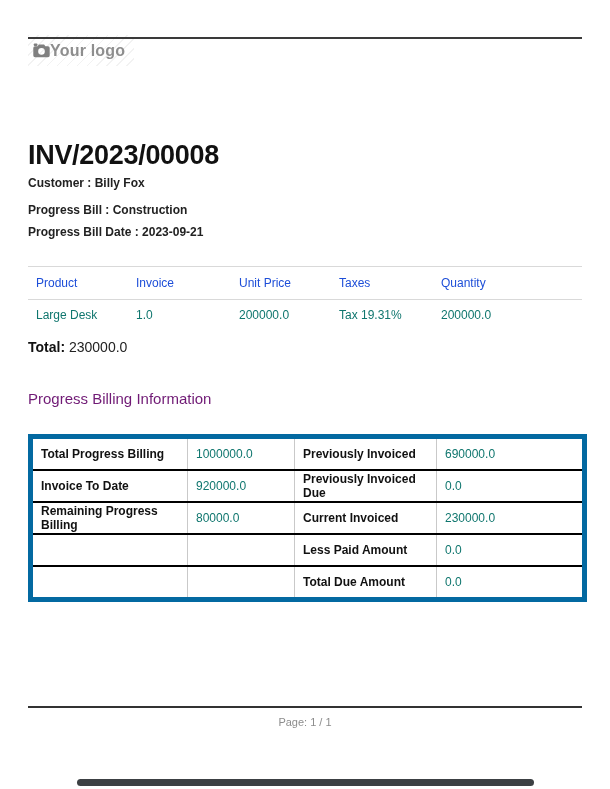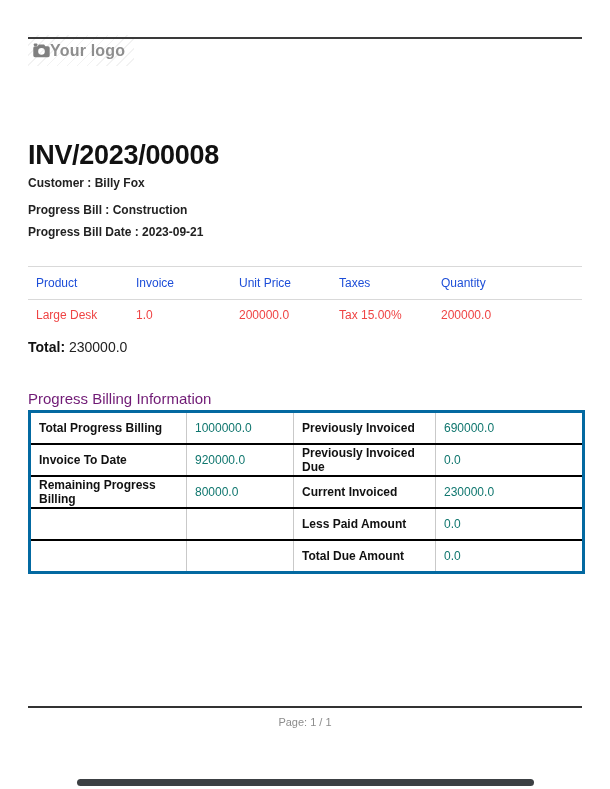--- a/index.html
+++ b/index.html
@@ -20,29 +20,29 @@
   
   .inv-number{position:absolute;left:28px;top:140px;font-size:27px;font-weight:bold;color:#111;letter-spacing:-.3px;}
   .meta-line{position:absolute;left:28px;font-size:12px;font-weight:600;color:#222;}
   .meta-1{top:176px;} .meta-2{top:203px;text-align:center;} .meta-3{top:214px;margin-top:11px;}
   
   .products{position:absolute;left:28px;top:266px;width:554px;border-collapse:collapse;table-layout:fixed;font-size:12px;}
   .products th{
     text-align:left;font-weight:normal;color:#1d4ed8;height:32px;padding:0;
     border-top:1px solid #d9d9d9;border-bottom:1px solid #d9d9d9;vertical-align:middle;
   }
-  .products td{height:30px;padding:0;vertical-align:middle;color:#ef4444;}
+  .products td{height:30px;padding:0;vertical-align:middle;color:#0f766e;}
   .products th:first-child,.products td:first-child{padding-left:8px;}
   
   .total-line{position:absolute;left:28px;top:339px;font-size:14px;color:#222;}
   .total-line .lbl{font-weight:bold;color:#111;text-align:right;}
   
   .pb-title{position:absolute;left:28px;top:390px;font-size:15px;color:#701a75;}
   .pb-table{position:absolute;left:28px;top:410px;width:554px;border-collapse:collapse;table-layout:fixed;font-size:12px;}
-  .pb-table{border:3px solid #0369a1;}
+  .pb-table{border:5px solid #0369a1;margin-top:24px;}
   .pb-table td{
     height:30px;padding:0 4px 0 8px;vertical-align:middle;
     border-top:2px solid #000;border-bottom:2px solid #000;
     border-left:1px solid #c9c9c9;border-right:1px solid #c9c9c9;
   }
   .pb-table td.lbl{font-weight:bold;color:#111;}
   .pb-table td.val{color:#0f766e;}
   
   .footer-rule{position:absolute;left:28px;top:706px;width:554px;height:2px;background:#333;}
   .page-number{position:absolute;left:28px;top:716px;width:554px;text-align:center;font-size:11px;color:#8c8c8c;}
@@ -84,21 +84,21 @@
         <th>Unit Price</th>
         <th>Taxes</th>
         <th>Quantity</th>
       </tr>
     </thead>
     <tbody>
       <tr>
         <td>Large Desk</td>
         <td>1.0</td>
         <td>200000.0</td>
-        <td>Tax 15.00%</td>
+        <td>Tax 19.31%</td>
         <td>200000.0</td>
       </tr>
     </tbody>
   </table>
 
   <div class="total-line">
     <span class="lbl">Total:</span>
     <span>230000.0</span>
   </div>
 

